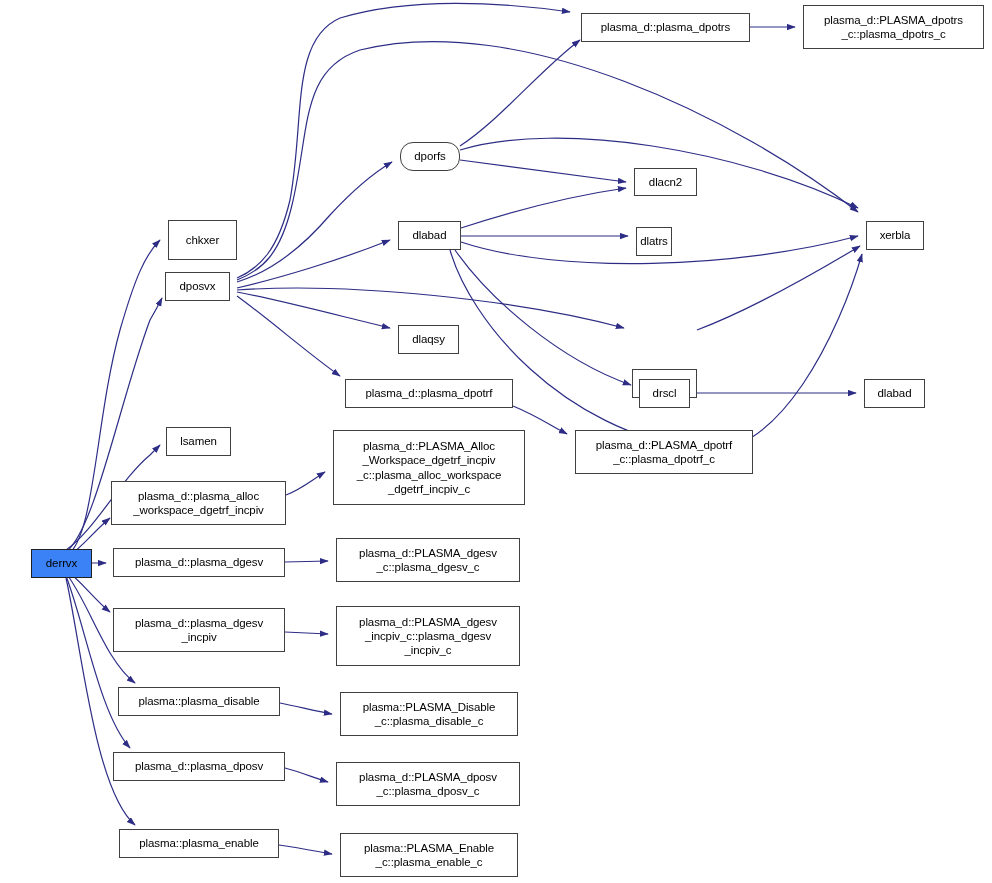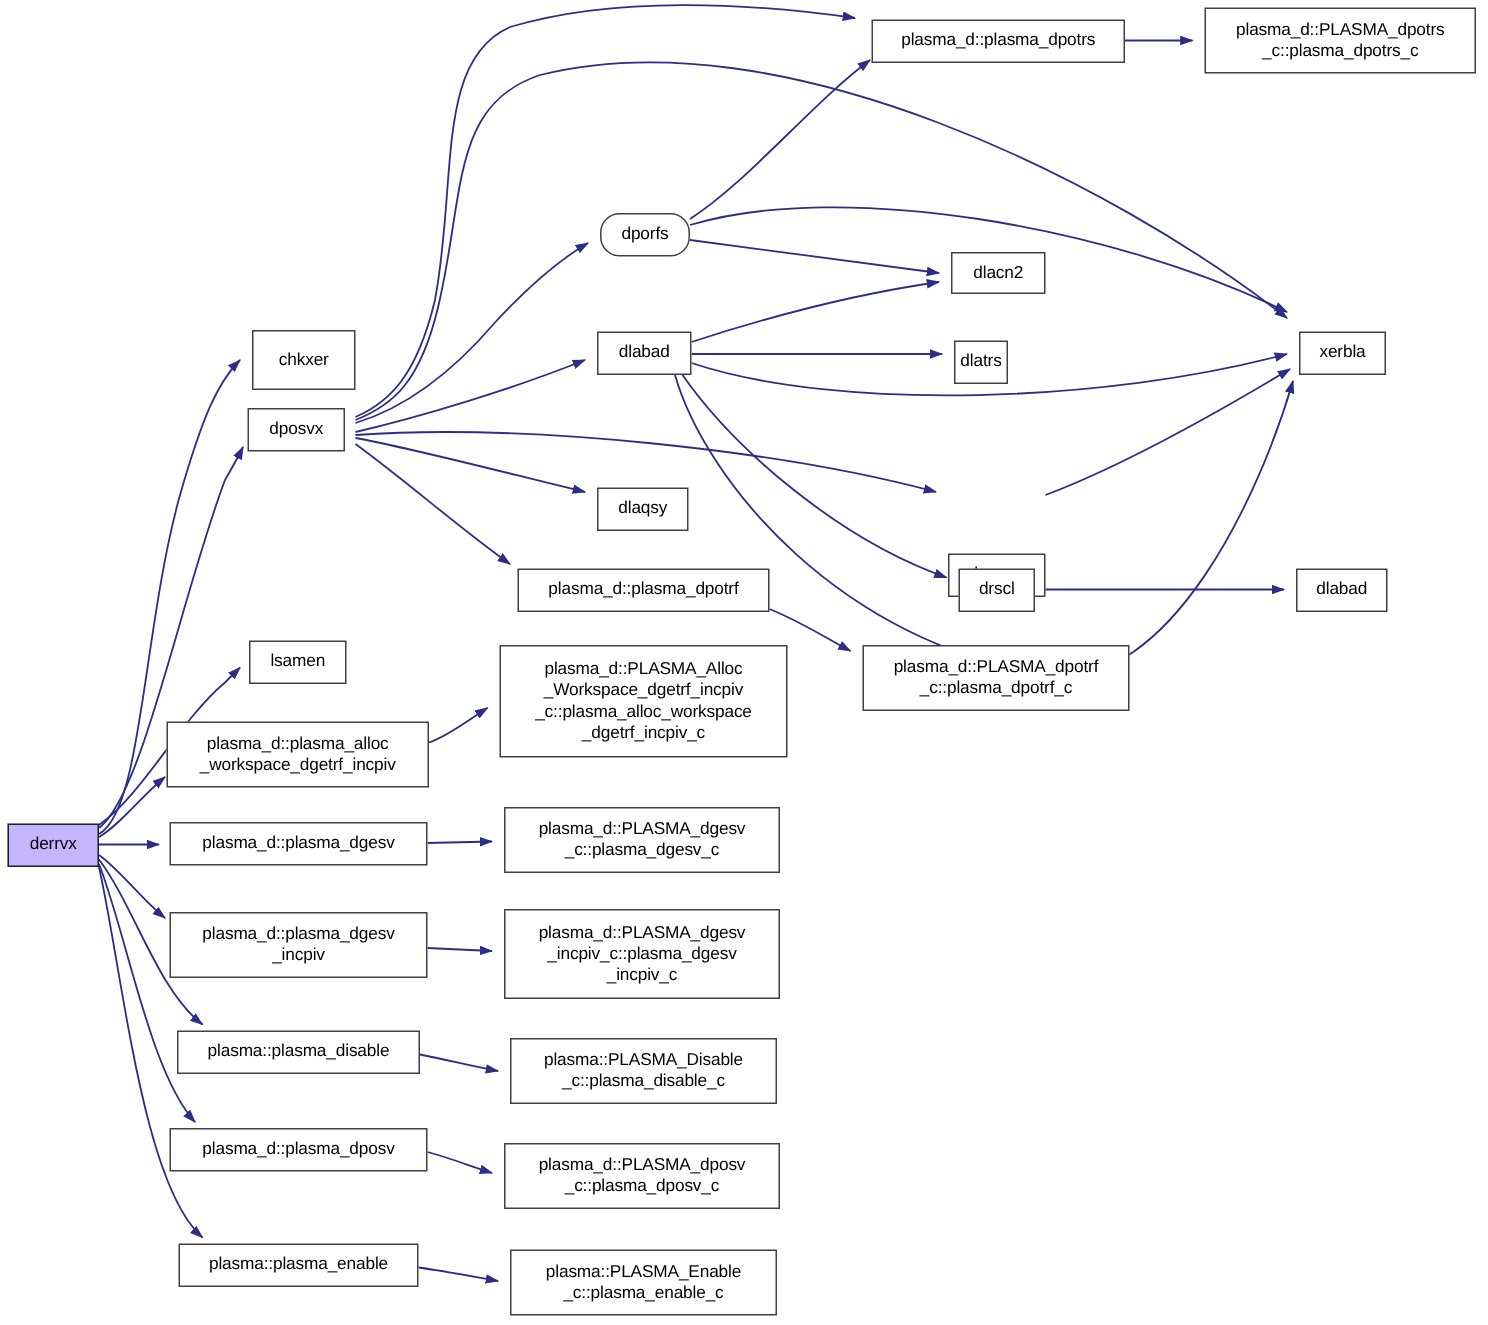--- a/index.html
+++ b/index.html
@@ -3,21 +3,21 @@
 <meta charset="utf-8">
 <style>
   html,body{margin:0;padding:0;background:#ffffff;}
   body{font-family:"Liberation Sans", sans-serif;}
   #canvas{position:relative;width:992px;height:883px;background:#ffffff;overflow:hidden;}
   #edges{position:absolute;left:0;top:0;width:992px;height:883px;}
   .node{position:absolute;box-sizing:border-box;border:1px solid #404040;background:#ffffff;
         display:flex;align-items:center;justify-content:center;text-align:center;
         font-family:"Liberation Sans", sans-serif;font-size:11.5px;color:#000000;line-height:1.23;
         letter-spacing:-0.1px;}
-  .node.hl{background:#c4b5fd;border-color:#202020;}
+  .node.hl{background:#3b82f6;border-color:#202020;margin-left:26px;}
   .node .lbl{display:block;white-space:pre-line;padding:0 3px;}
 </style>
 </head>
 <body>
 
 <div id="canvas">
   <svg id="edges" xmlns="http://www.w3.org/2000/svg">
     <defs>
       <marker id="ah" markerWidth="9" markerHeight="9" refX="8.2" refY="3.2" orient="auto" markerUnits="userSpaceOnUse">
         <path d="M0,0 L9,3.2 L0,6.4 z" fill="#2d2d86"></path>

